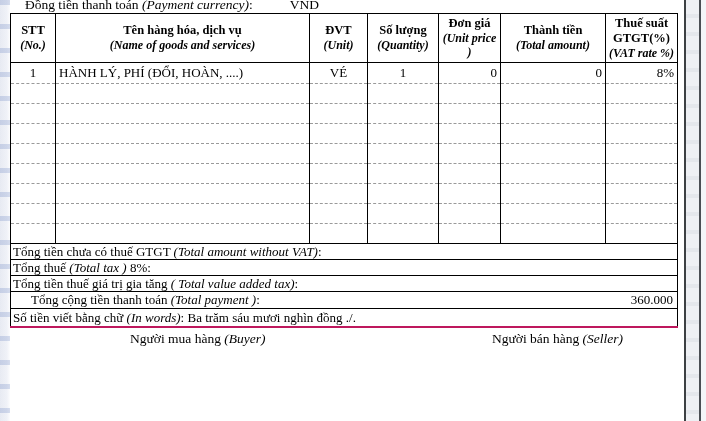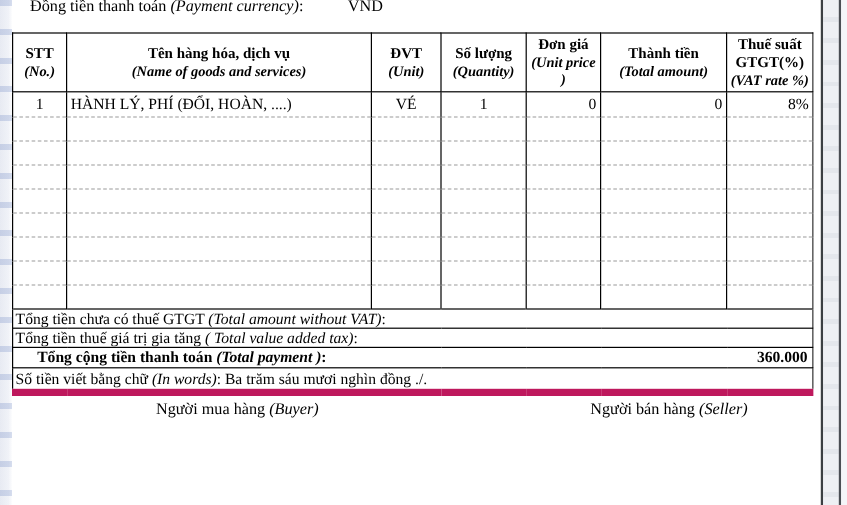--- a/index.html
+++ b/index.html
@@ -30,21 +30,21 @@
 
   .currency-line{
     margin-top:-3px;height:14px;line-height:16px;
     font-size:13.5px;white-space:nowrap;padding-left:15px;
   }
   .currency-line .val{margin-left:37px;}
 
   .it{font-style:italic;}
 
   table{
-    border-collapse:collapse;table-layout:fixed;width:667px;margin-top:16px;
+    border-collapse:collapse;table-layout:fixed;width:667px;margin-top:2px;
   }
   th{
     border:1.5px solid #000;
     font-weight:bold;font-size:12.5px;line-height:1.18;
     text-align:center;vertical-align:middle;padding:2px 1px;
     overflow:hidden;
   }
   th .sub{display:block;font-style:italic;font-size:12px;font-weight:bold;}
 
   tbody td{
@@ -60,26 +60,26 @@
   .r{text-align:right;}
 
   tr.sum td{
     border:1px solid #000;
     border-left:1.5px solid #000;border-right:1.5px solid #000;
     font-size:13px;height:15px;line-height:15px;padding:0 4px 0 2px;
     overflow:hidden;white-space:nowrap;
   }
   tr.sum .flex{display:flex;justify-content:space-between;align-items:center;text-align:center;}
   tr.total td{
-    font-weight:bold;
+    font-weight:normal;
     border-top:1.5px solid #000;border-bottom:1.5px solid #000;
     height:16px;
     padding-left:20px;
   }
-  tr.words td{height:17px;border-bottom:6px solid #be185d;}
+  tr.words td{height:17px;border-bottom:2px solid #be185d;}
 
   .sig-row{
     display:flex;justify-content:space-between;
     padding:3px 55px 0 120px;
     font-size:13.5px;white-space:nowrap;
   }
 </style>
 </head>
 <body>
 
@@ -199,20 +199,28 @@
         <td colspan="7">
             <div class="flex">
               <span><span>Tổng tiền chưa có thuế GTGT </span><span class="it">(Total amount without VAT)</span><span>:</span></span>
               <span></span>
             </div>
           </td>
       </tr>
       <tr class="sum">
         <td colspan="7">
             <div class="flex">
+              <span><span>Tổng thuế </span><span class="it">(Total tax )</span><span> 8%:</span></span>
+              <span></span>
+            </div>
+          </td>
+      </tr>
+      <tr class="sum">
+        <td colspan="7">
+            <div class="flex">
               <span><span>Tổng tiền thuế giá trị gia tăng </span><span class="it">( Total value added tax)</span><span>:</span></span>
               <span></span>
             </div>
           </td>
       </tr>
       <tr class="sum total">
         <td colspan="7">
             <div class="flex">
               <span><span>Tổng cộng tiền thanh toán </span><span class="it">(Total payment )</span><span>:</span></span>
               <span>360.000</span>

